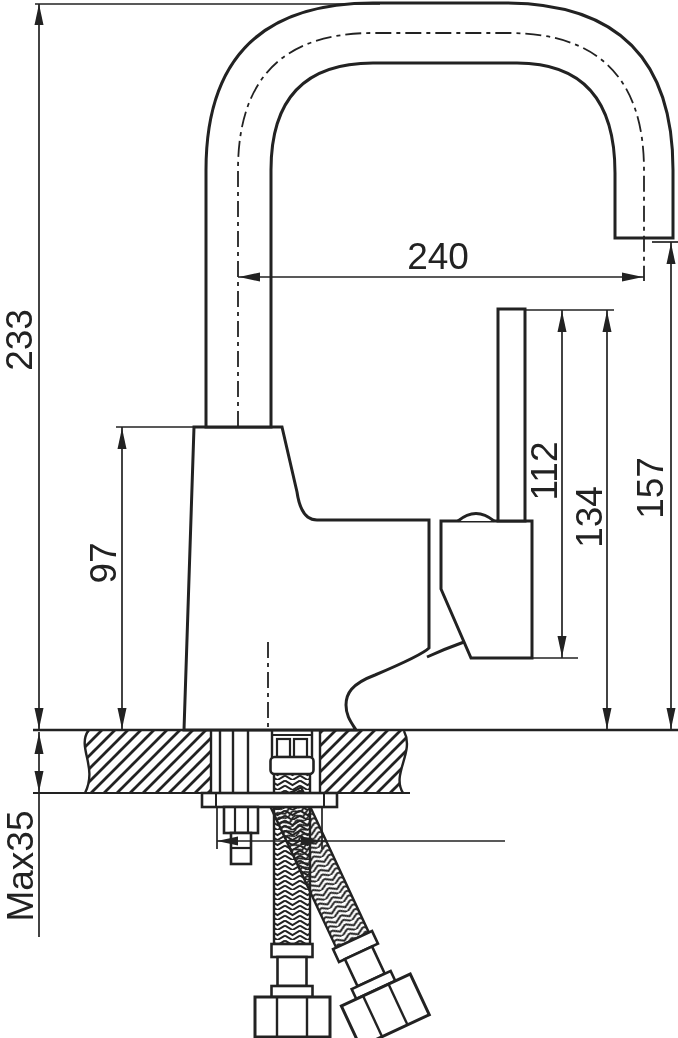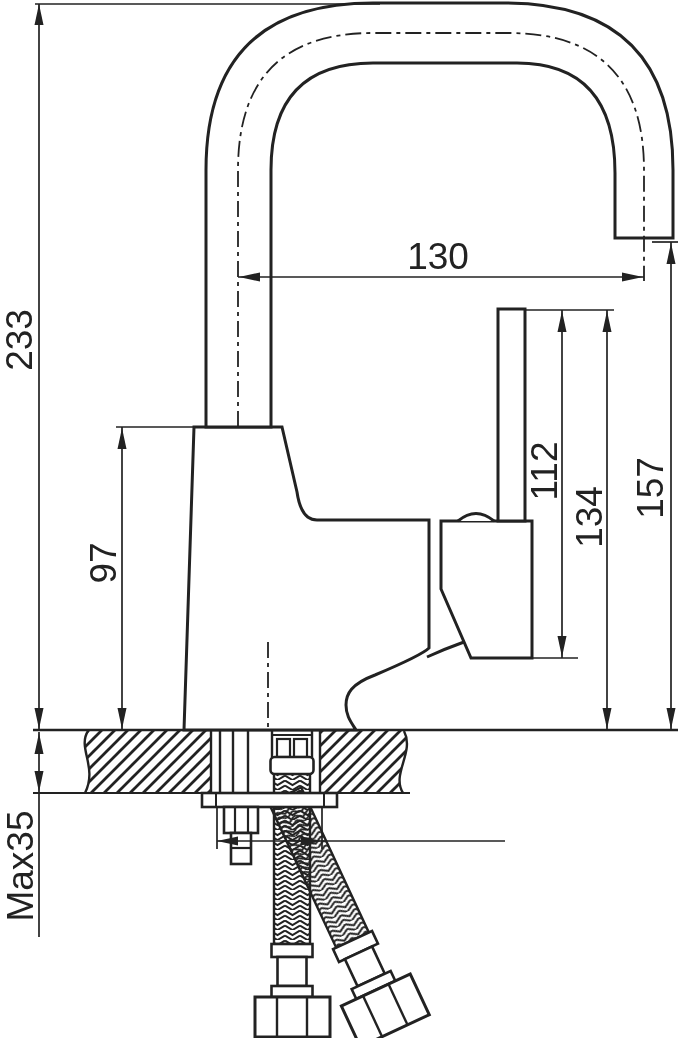--- a/index.html
+++ b/index.html
@@ -160,17 +160,17 @@
       <line x1="217" y1="841" x2="505" y2="841"></line>
       <polygon points="217,841 238,836.5 238,845.5" fill="#222" stroke="none"></polygon>
       <polygon points="322,841 301,836.5 301,845.5" fill="#222" stroke="none"></polygon>
     </g>
   </g>
 </svg>
 
   <div class="dim rot" style="left:19px;top:340px">233</div>
   <div class="dim rot" style="left:103px;top:563px">97</div>
   <div class="dim rot" style="left:20px;top:866px">Max35</div>
-  <div class="dim" style="left:438px;top:256px">130</div>
+  <div class="dim" style="left:438px;top:256px">240</div>
   <div class="dim rot" style="left:544px;top:471px">112</div>
   <div class="dim rot" style="left:589px;top:517px">134</div>
   <div class="dim rot" style="left:650px;top:488px">157</div>
 </div>
 
 </body></html>

